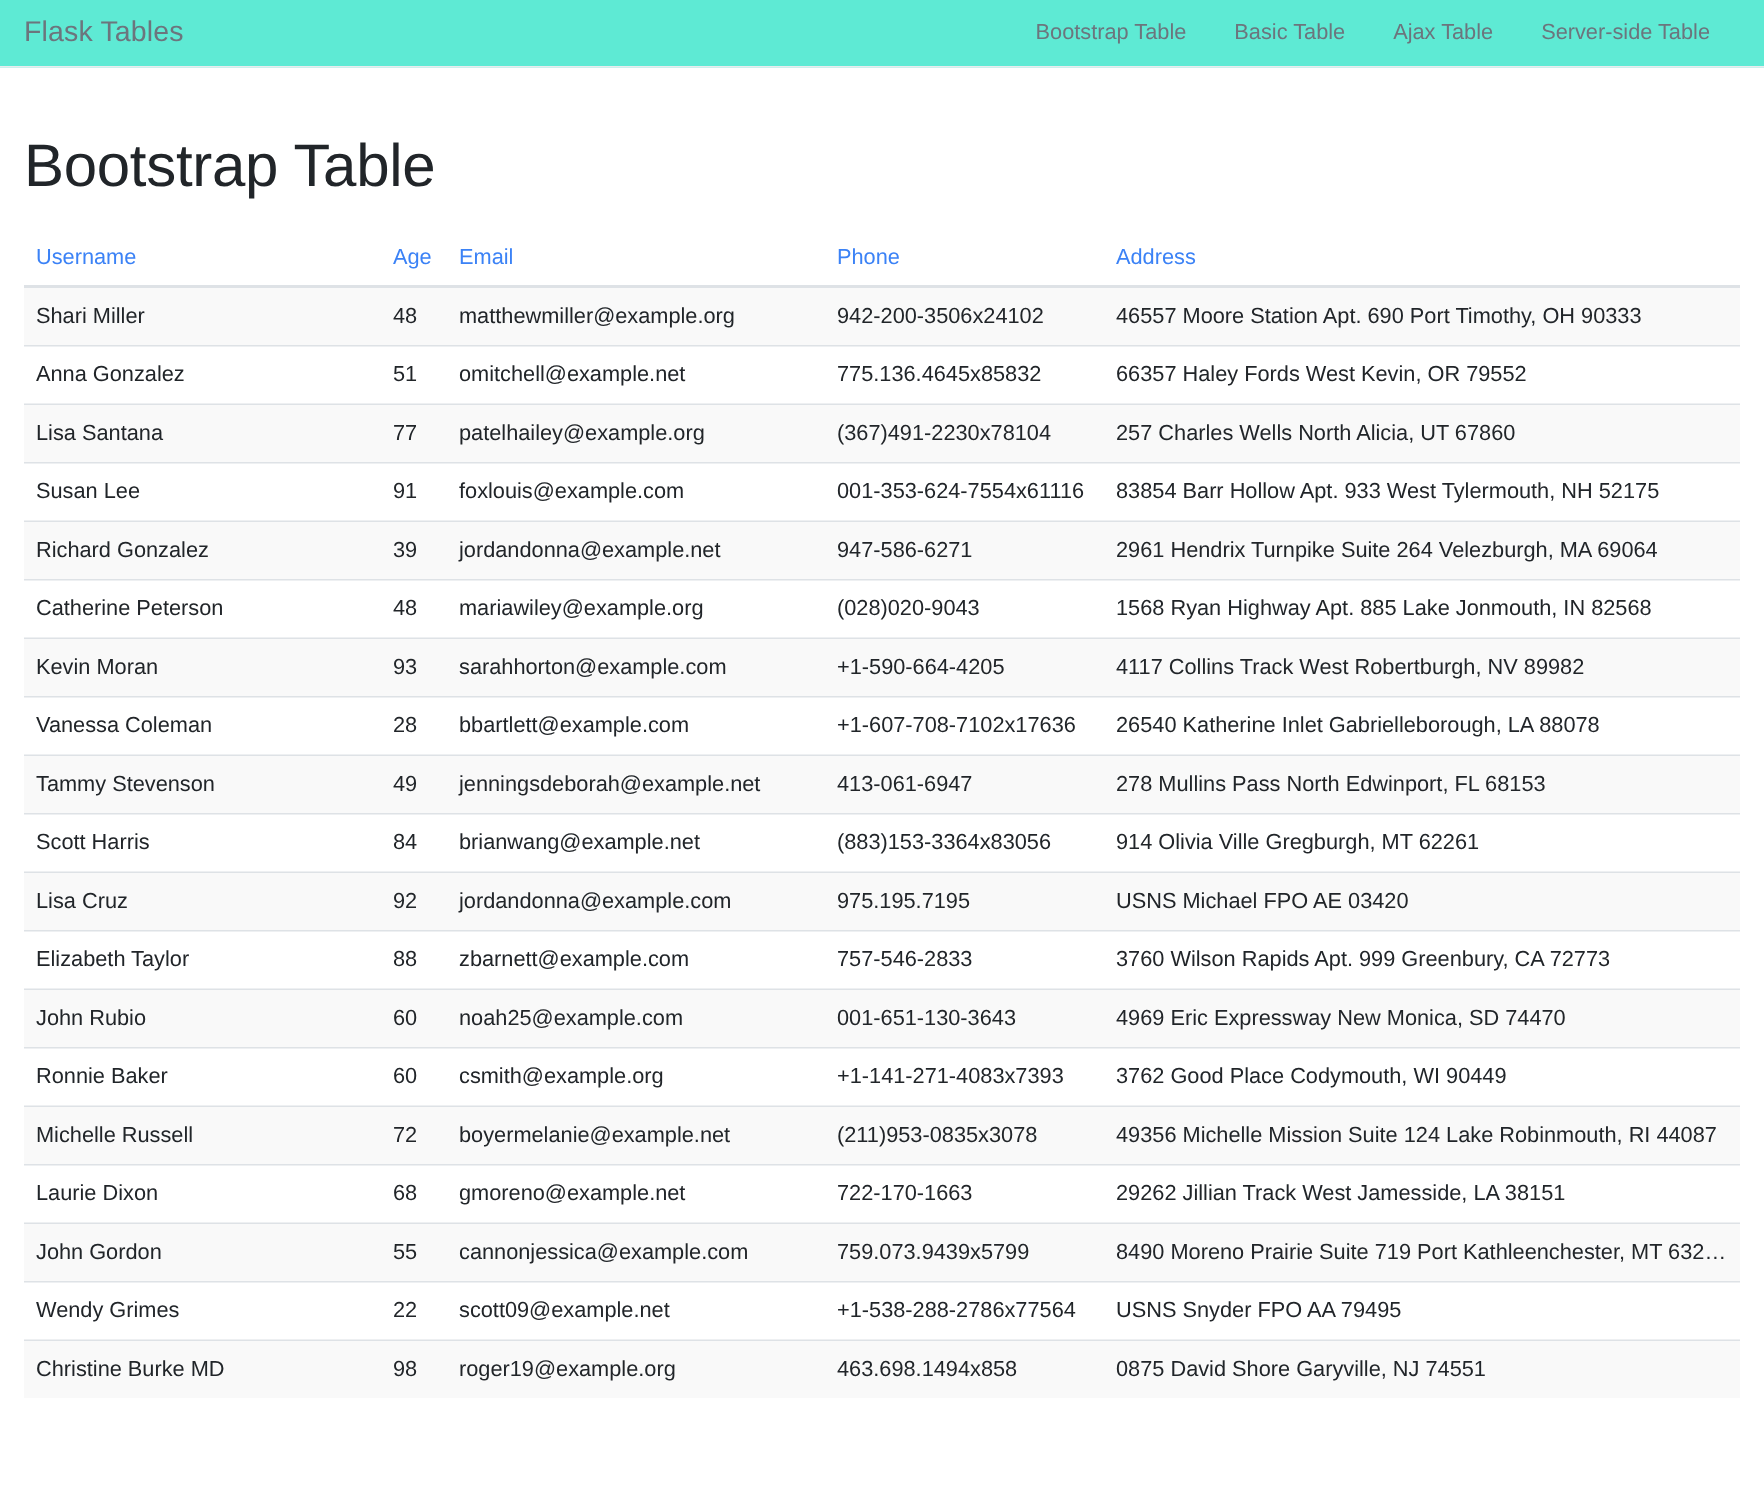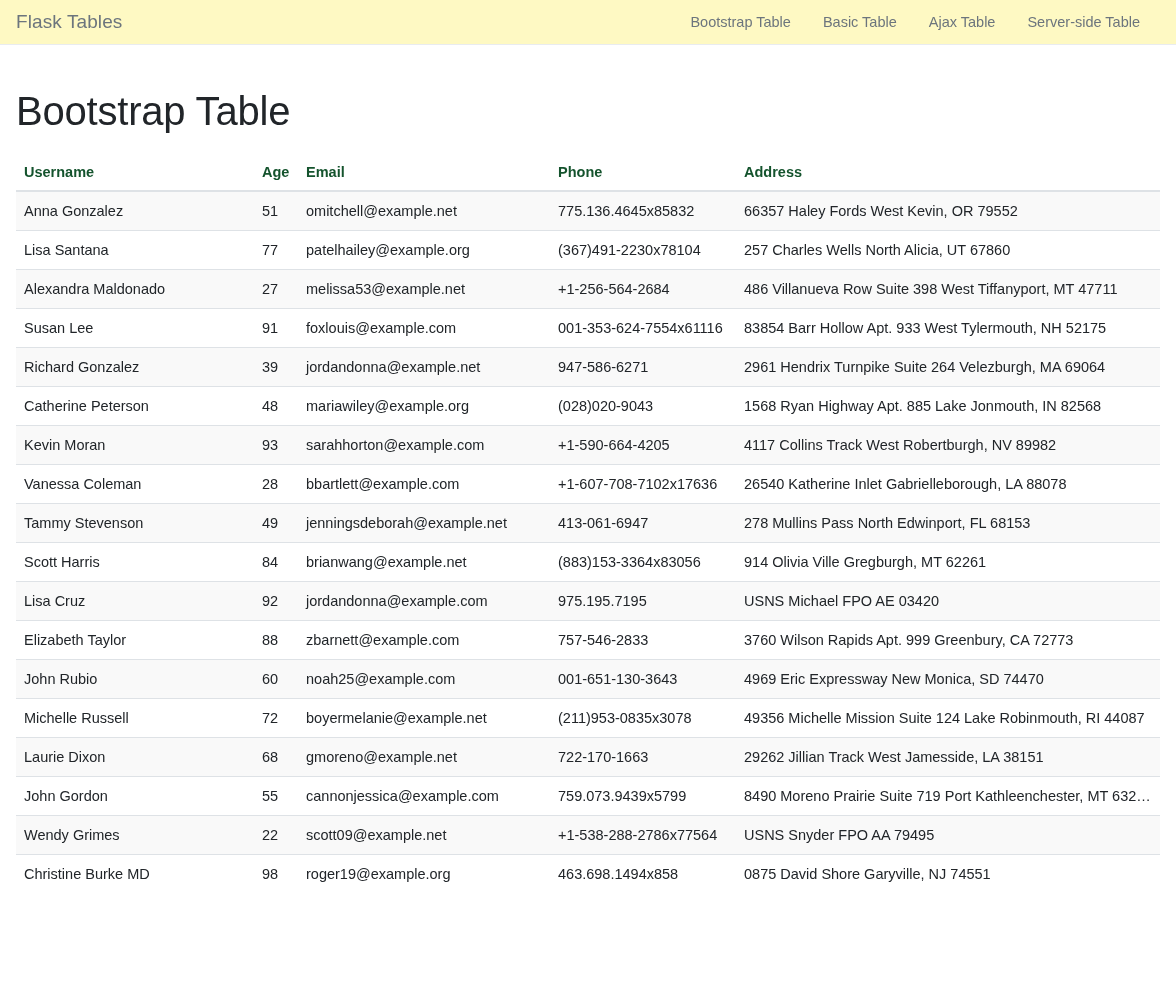--- a/index.html
+++ b/index.html
@@ -9,21 +9,21 @@
     width: 1176px;
     height: 998px;
     overflow: hidden;
     background: #ffffff;
     font-family: "Liberation Sans", sans-serif;
   }
 
   
   .navbar {
     height: 45px;
-    background: #fef9c3;
+    background: #5eead4;
     border-bottom: 1px solid #e9ecef;
     display: flex;
     align-items: center;
     padding: 0 16px;
     width: 100%;
   }
   .navbar-brand {
     font-size: 19px;
     color: #6c757d;
     letter-spacing: 0.1px;
@@ -64,23 +64,23 @@
   
   table.data-table {
     width: 1144px;
     border-collapse: collapse;
     table-layout: fixed;
     font-size: 14.5px;
     color: #212529;
   }
   table.data-table th {
     text-align: left;
-    font-weight: bold;
+    font-weight: normal;
     font-size: 14.5px;
-    color: #14532d;
+    color: #3b82f6;
     padding: 8px 8px 10px 8px;
     border-bottom: 2px solid #dee2e6;
     vertical-align: bottom;
     white-space: nowrap;
     margin-left: 38px;
   }
   table.data-table td {
     padding: 11px 8px;
     border-top: 1px solid #dee2e6;
     vertical-align: middle;
@@ -125,41 +125,41 @@
       <tr>
         <th>Username</th>
         <th>Age</th>
         <th>Email</th>
         <th>Phone</th>
         <th>Address</th>
       </tr>
     </thead>
     <tbody id="table-body">
         <tr>
+          <td>Shari Miller</td>
+          <td>48</td>
+          <td>matthewmiller@example.org</td>
+          <td>942-200-3506x24102</td>
+          <td>46557 Moore Station Apt. 690 Port Timothy, OH 90333</td>
+        </tr>
+        <tr>
           <td>Anna Gonzalez</td>
           <td>51</td>
           <td>omitchell@example.net</td>
           <td>775.136.4645x85832</td>
           <td>66357 Haley Fords West Kevin, OR 79552</td>
         </tr>
         <tr>
           <td>Lisa Santana</td>
           <td>77</td>
           <td>patelhailey@example.org</td>
           <td>(367)491-2230x78104</td>
           <td>257 Charles Wells North Alicia, UT 67860</td>
         </tr>
         <tr>
-          <td>Alexandra Maldonado</td>
-          <td>27</td>
-          <td>melissa53@example.net</td>
-          <td>+1-256-564-2684</td>
-          <td>486 Villanueva Row Suite 398 West Tiffanyport, MT 47711</td>
-        </tr>
-        <tr>
           <td>Susan Lee</td>
           <td>91</td>
           <td>foxlouis@example.com</td>
           <td>001-353-624-7554x61116</td>
           <td>83854 Barr Hollow Apt. 933 West Tylermouth, NH 52175</td>
         </tr>
         <tr>
           <td>Richard Gonzalez</td>
           <td>39</td>
           <td>jordandonna@example.net</td>
@@ -216,20 +216,27 @@
           <td>3760 Wilson Rapids Apt. 999 Greenbury, CA 72773</td>
         </tr>
         <tr>
           <td>John Rubio</td>
           <td>60</td>
           <td>noah25@example.com</td>
           <td>001-651-130-3643</td>
           <td>4969 Eric Expressway New Monica, SD 74470</td>
         </tr>
         <tr>
+          <td>Ronnie Baker</td>
+          <td>60</td>
+          <td>csmith@example.org</td>
+          <td>+1-141-271-4083x7393</td>
+          <td>3762 Good Place Codymouth, WI 90449</td>
+        </tr>
+        <tr>
           <td>Michelle Russell</td>
           <td>72</td>
           <td>boyermelanie@example.net</td>
           <td>(211)953-0835x3078</td>
           <td>49356 Michelle Mission Suite 124 Lake Robinmouth, RI 44087</td>
         </tr>
         <tr>
           <td>Laurie Dixon</td>
           <td>68</td>
           <td>gmoreno@example.net</td>

